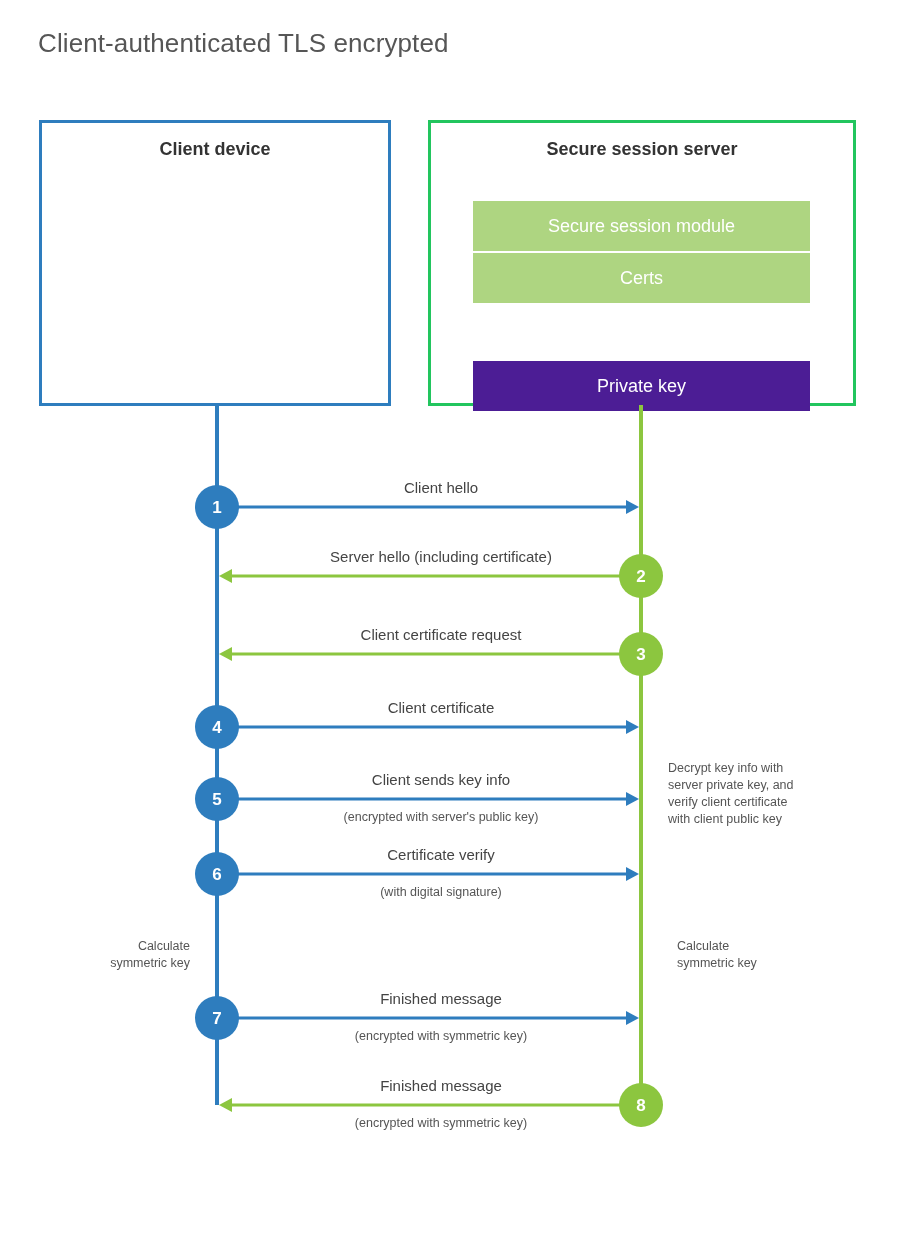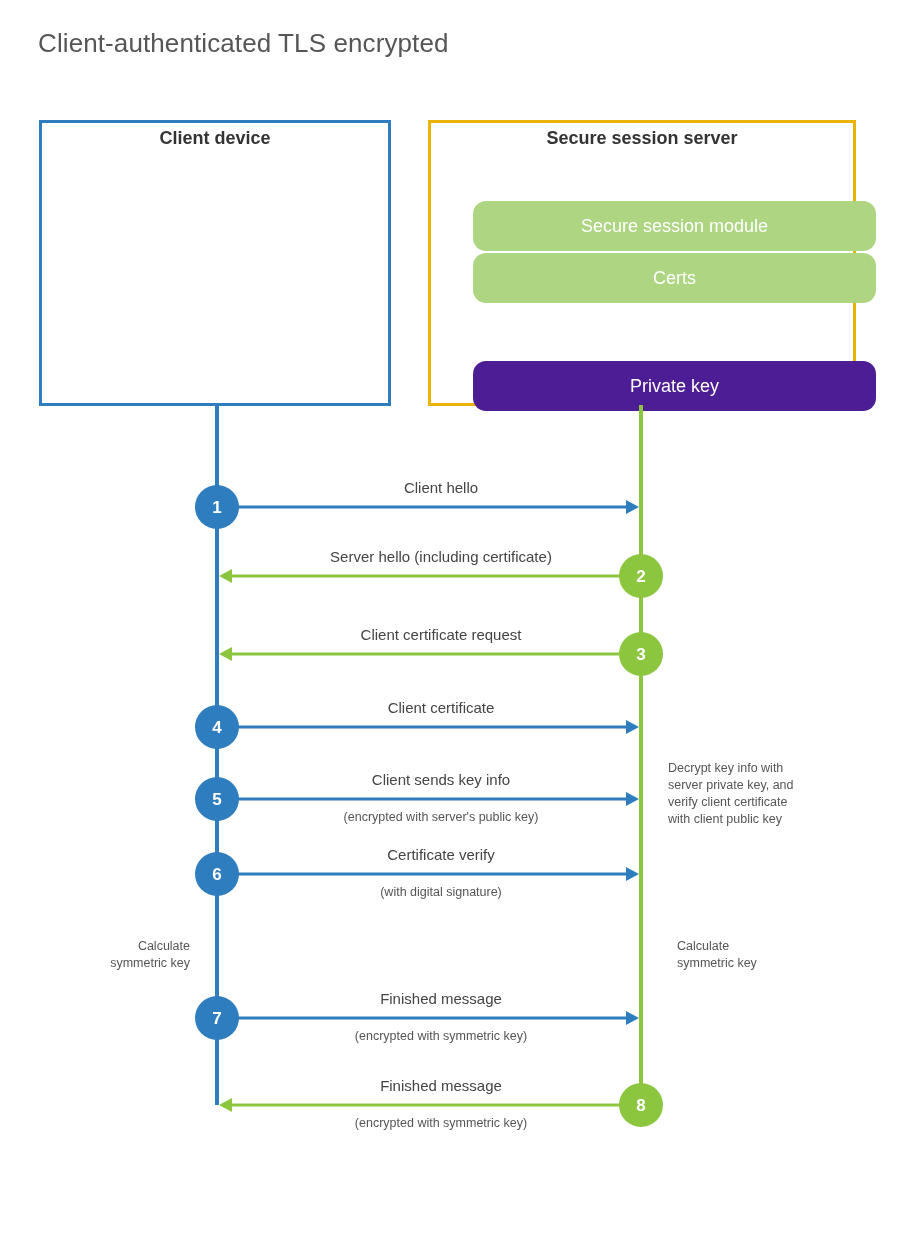--- a/index.html
+++ b/index.html
@@ -40,25 +40,25 @@
     top: 120px;
     width: 352px;
     height: 286px;
     border: 3px solid #2e7dbe;
   }
   #server-box {
     left: 428px;
     top: 120px;
     width: 428px;
     height: 286px;
-    border: 3px solid #eab308;
+    border: 3px solid #22c55e;
   }
   .actor-title {
     position: absolute;
-    top: 5px;
+    top: 16px;
     left: 0;
     right: 0;
     text-align: center;
     font-size: 18px;
     font-weight: bold;
     color: #333333;
   }
   #client-app {
     position: absolute;
     left: 36px;
@@ -70,29 +70,28 @@
     font-size: 18px;
     line-height: 25px;
     text-align: center;
     display: flex;
     align-items: center;
     justify-content: center;
   }
   .server-bar {
     position: absolute;
     left: 42px;
-    width: 403px;
+    width: 337px;
     height: 50px;
     background: #aed581;
     color: #ffffff;
     font-size: 18px;
     display: flex;
     align-items: center;
     justify-content: center;
-    border-radius: 13px;
   }
   #server-bar-0 { top: 78px; }
   #server-bar-1 { top: 122px; margin-top: 8px; }
   #server-bar-2 { top: 202px; background: #4c1d95; margin-top: 36px; }
   
   #flow {
     position: absolute;
     left: 0;
     top: 0;
     width: 900px;

